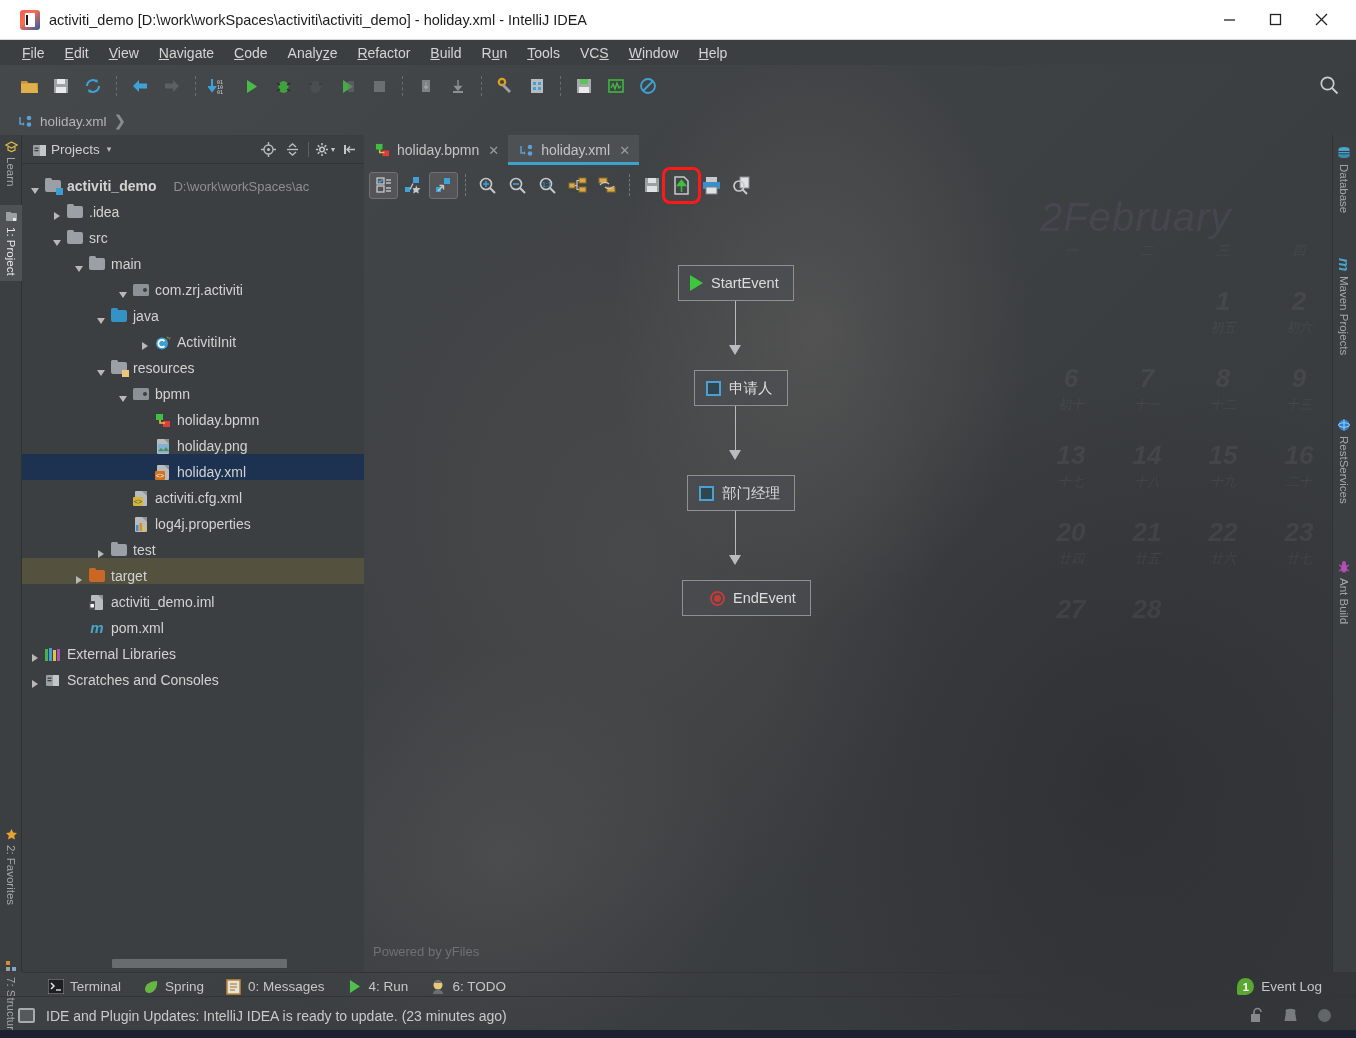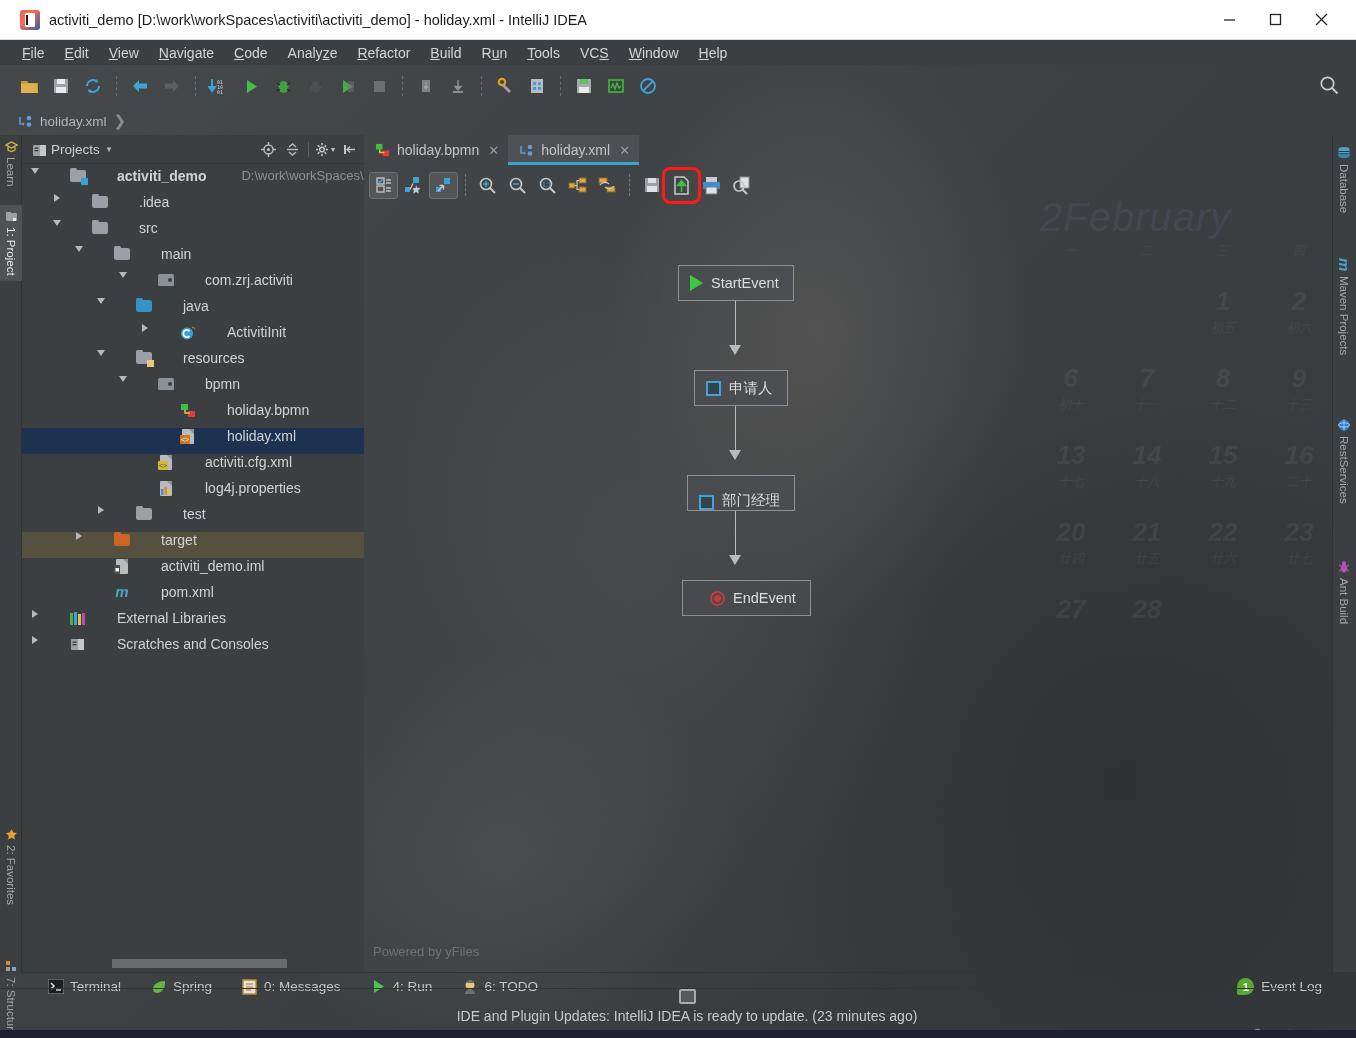--- a/index.html
+++ b/index.html
@@ -125,33 +125,33 @@
     height:29px; display:flex; align-items:center; padding:0 4px 0 10px;
     border-bottom:1px solid #323436; flex:none; gap:6px;
   }
   .proj-header .ph-title { font-size:13.5px; color:#cfcfcf; }
   .proj-header .ph-caret { font-size:9px; color:#b8b8b8; margin-left:1px;}
   .proj-header .ph-actions { margin-left:auto; display:flex; align-items:center; gap:2px; }
   .pha { width:22px; height:22px; display:flex; align-items:center; justify-content:center; }
   .pha-sep { width:1px; height:15px; background:#5c5f61; margin:0 3px; }
   .proj-tree { flex:1; overflow:hidden; padding-top:4px; position:relative; }
   .trow {
-    height:26px; display:flex; align-items:flex-start; font-size:14px; color:#d2d2d2;
-    padding-right:6px; white-space:nowrap;gap:25px;
+    height:26px; display:flex; align-items:flex-end; font-size:14px; color:#d2d2d2;
+    padding-right:6px; white-space:nowrap;
   }
   .trow.sel { background:#1c3250; }
   .trow.amber { background:#55513f; }
   .tw { width:14px; flex:none; display:flex; align-items:center; justify-content:center; }
   .arrow { width:0; height:0; }
   .arrow.r { border-left:6px solid #b8b8b8; border-top:4.5px solid transparent; border-bottom:4.5px solid transparent; }
   .arrow.d { border-top:6px solid #b8b8b8; border-left:4.5px solid transparent; border-right:4.5px solid transparent; }
   .ticon { width:18px; height:16px; margin:0 5px 0 2px; flex:none; position:relative; }
   .tlabel { }
   .tlabel.bold { font-weight:bold; }
-  .tpath { color:#8d8f91; font-size:13px; margin-left:10px; }
+  .tpath { color:#8d8f91; font-size:13px; margin-left:17px; }
   .proj-scroll {
     position:absolute; left:90px; bottom:4px; width:175px; height:9px;
     background:#686c6e; border-radius:1px;
   }
 
   
   .f-grey, .f-blue, .f-orange { position:absolute; left:1px; top:2px; width:16px; height:12px; border-radius:1.5px 2px 2px 2px; }
   .f-grey { background:#9aa0a6; }
   .f-blue { background:#3592c4; }
   .f-orange { background:#cc6626; }
@@ -196,36 +196,36 @@
   .arrowhead { position:absolute; width:0; height:0; border-left:6px solid transparent; border-right:6px solid transparent; border-top:10px solid #b9bcbe; }
 
   .ico-start { width:0;height:0;border-left:13px solid #3ec63e;border-top:8px solid transparent;border-bottom:8px solid transparent; }
   .ico-task { width:15px;height:15px;border:2px solid #4a9fd4;background:#31454f; }
   .ico-end { width:15px;height:15px;border:2px solid #c23b3b;border-radius:50%;display:flex;align-items:center;justify-content:center; }
   .ico-end i { width:7px;height:7px;background:#c23b3b;border-radius:50%;display:block; }
 
   
   .bottombar {
     position:absolute; left:22px; right:24px; bottom:38px; height:28px;
-    display:flex; align-items:center; gap:30px; padding-left:26px;
+    display:flex; align-items:center; gap:22px; padding-left:26px;
     border-top:1px solid #323436; font-size:13.5px; color:#c5c5c5;
   }
   .btool { display:flex; align-items:center; gap:6px; }
   .btool .bico { width:16px; height:16px; flex:none; position:relative; }
   .bottombar .right { margin-left:auto; display:flex; align-items:center; gap:7px; padding-right:10px; }
   .evt-badge {
     width:17px;height:17px;border-radius:50% 50% 50% 2px;background:#5aa832;color:#fff;
     font-size:11px;display:flex;align-items:center;justify-content:center;font-weight:bold;
   }
 
   
   .statusbar {
-    position:absolute; left:0; right:0; bottom:12px; height:38px;
-    display:flex; align-items:center; padding-left:18px; gap:4px;
-    font-size:14px; color:#c9c9c9; border-top:1px solid #323436;flex-direction:column;
+    position:absolute; left:0; right:0; bottom:4px; height:38px;
+    display:flex; align-items:center; padding-left:18px; gap:11px;
+    font-size:14px; color:#c9c9c9; border-top:1px solid #323436;
   }
   .sb-ico { width:17px;height:15px;border:2px solid #a8abad;border-radius:2px;flex:none;background:#55595b;}
   .statusbar .right { margin-left:auto; display:flex; align-items:center; gap:16px; padding-right:22px; }
   .sb-r { width:18px; height:18px; opacity:.8; }
   .bottom-strip { position:absolute; left:0; right:0; bottom:0; height:8px; background:#1c2030; }
 </style>
 </head>
 <body>
 
 <div id="root">
@@ -701,20 +701,31 @@
         <span class="ticon">
           <svg width="16" height="16" viewBox="0 0 16 16" style="position:absolute;left:1px;top:1px;">
               <rect x="1" y="1" width="7" height="6" fill="#3fbf3f"></rect>
               <rect x="8" y="8" width="7" height="6" fill="#e23b3b"></rect>
               <path d="M5 7v3h5" fill="none" stroke="#e0c040" stroke-width="1.6"></path>
             </svg>
         </span>
         <span class="tlabel">holiday.bpmn</span>
       </div>
 
+      <div class="trow">
+        <span class="tw" style="margin-left:116px;"></span>
+        <span class="ticon">
+          <i class="doc"></i>
+          <svg width="11" height="9" viewBox="0 0 11 9" style="position:absolute;left:4px;bottom:1px;">
+              <rect x="0" y="0" width="11" height="9" fill="#7fb2d4"></rect>
+              <path d="M0 7l3-3 2.5 2.5L8 3l3 4z" fill="#4f8f4f"></path>
+            </svg>
+        </span>
+        <span class="tlabel">holiday.png</span>
+      </div>
 
       <div class="trow sel">
         <span class="tw" style="margin-left:116px;"></span>
         <span class="ticon">
           <i class="doc"></i>
           <span class="doc-tag" style="background:#d2741e;">&lt;&gt;</span>
         </span>
         <span class="tlabel">holiday.xml</span>
       </div>
 
@@ -942,21 +953,21 @@
       <div class="arrowhead" style="left:365px; top:350px;"></div>
 
       <div class="node" style="left:314px; top:60px;">
         <span class="ico-start"></span>
         <span>StartEvent</span>
       </div>
       <div class="node" style="left:330px; top:165px;">
         <span class="ico-task"></span>
         <span>申请人</span>
       </div>
-      <div class="node" style="left:323px; top:270px;align-items:flex-end;">
+      <div class="node" style="left:323px; top:270px;">
         <span class="ico-task"></span>
         <span>部门经理</span>
       </div>
       <div class="node" style="left:318px; top:375px;padding-left:27px;">
         <span class="ico-end">
             <i></i>
           </span>
         <span>EndEvent</span>
       </div>
 

